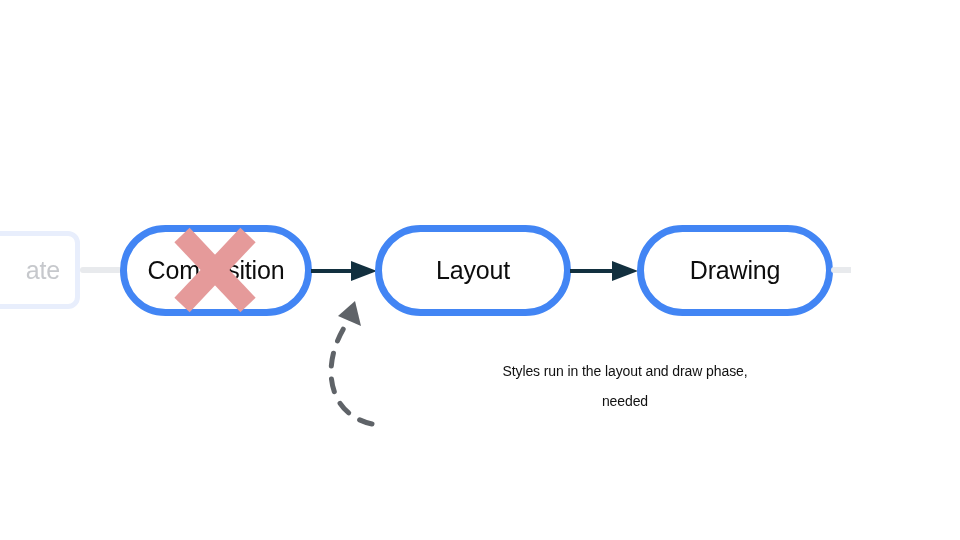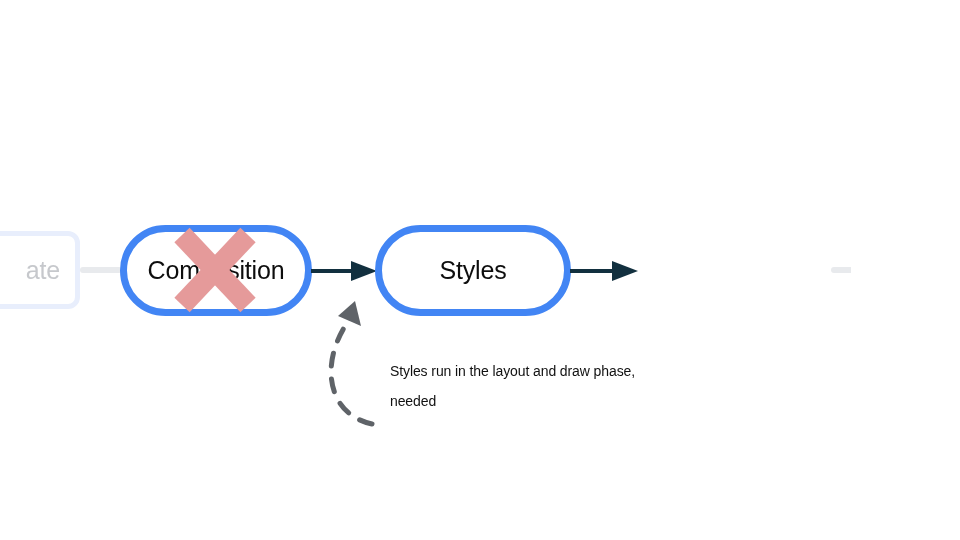--- a/index.html
+++ b/index.html
@@ -10,20 +10,21 @@
   body {
     font-family: "Liberation Sans", sans-serif;
     -webkit-font-smoothing: antialiased;
   }
   #canvas {
     position: relative;
     width: 851px;
     height: 540px;
     background: #ffffff;
     overflow: hidden;
+    text-align: center;
   }
 
   
   .pill {
     position: absolute;
     box-sizing: border-box;
     display: flex;
     align-items: center;
     justify-content: center;
     background: #ffffff;
@@ -151,28 +152,31 @@
       <line x1="76" y1="9" x2="10" y2="79"></line>
     </g>
   </svg>
 
   <svg class="arrow-link" id="arrow-composition-layout" viewBox="0 0 66 26">
     <line x1="0" y1="13" x2="44" y2="13" stroke="#12303f" stroke-width="4"></line>
     <polygon points="40,3 66,13 40,23" fill="#12303f"></polygon>
   </svg>
 
   <div class="pill phase-node" id="node-layout">
-    <span class="pill-label">Styles</span>
+    <span class="pill-label">Layout</span>
   </div>
 
   <svg class="arrow-link" id="arrow-layout-drawing" viewBox="0 0 68 26">
     <line x1="0" y1="13" x2="46" y2="13" stroke="#12303f" stroke-width="4"></line>
     <polygon points="42,3 68,13 42,23" fill="#12303f"></polygon>
   </svg>
 
+  <div class="pill phase-node" id="node-drawing">
+    <span class="pill-label">Drawing</span>
+  </div>
 
   <div class="gray-link" id="link-drawing-ui"></div>
 
   <div class="pill edge-card" id="node-ui">
     <span class="pill-label">UI</span>
   </div>
 
   <svg id="callout-arrow" viewBox="0 0 84 136">
     <path d="M56,130 C10,120 2,66 36,22" fill="none" stroke="#5f6368" stroke-width="5" stroke-linecap="round" stroke-dasharray="13 13"></path>
     <polygon points="39,7 45,32 22,22" fill="#5f6368"></polygon>

